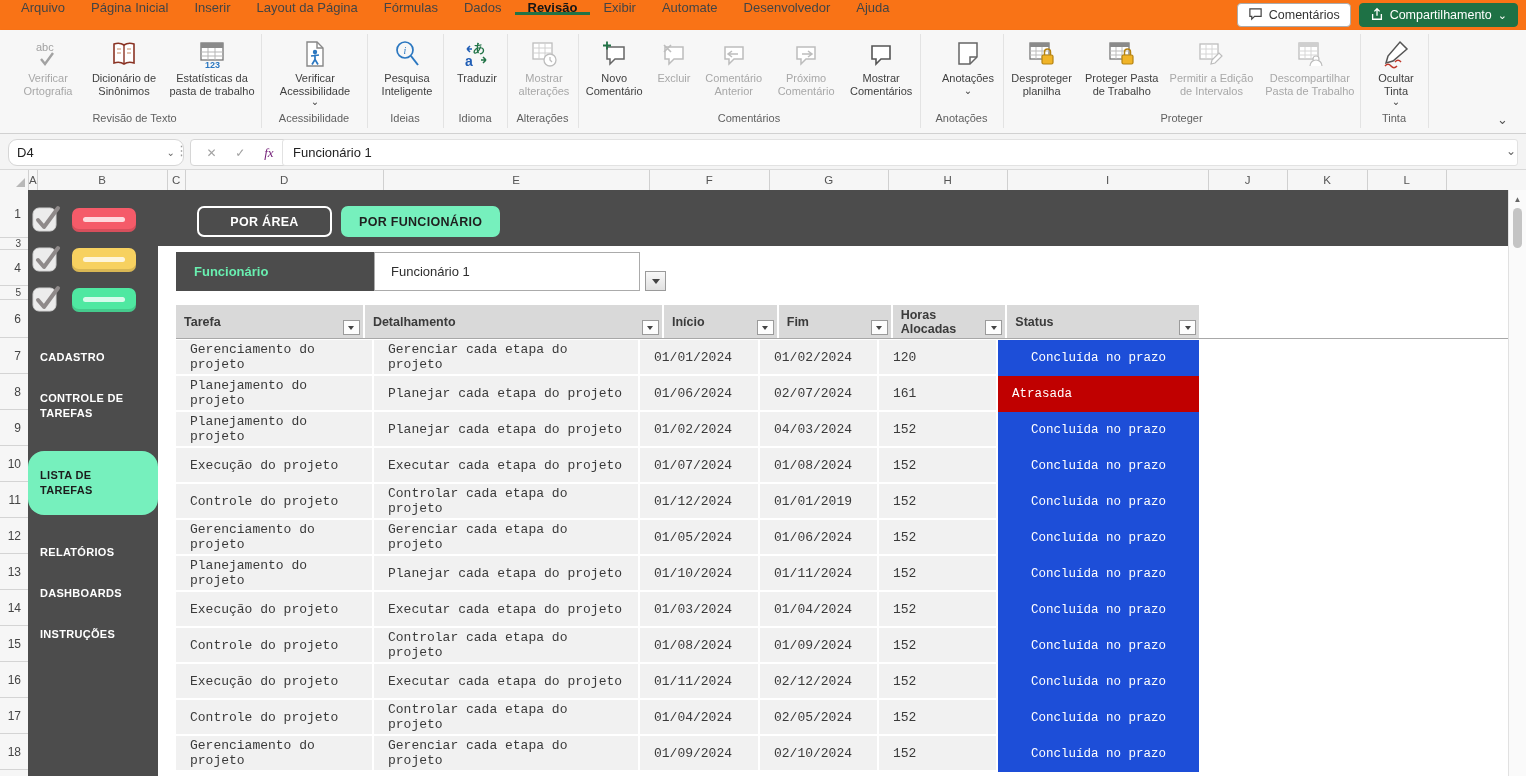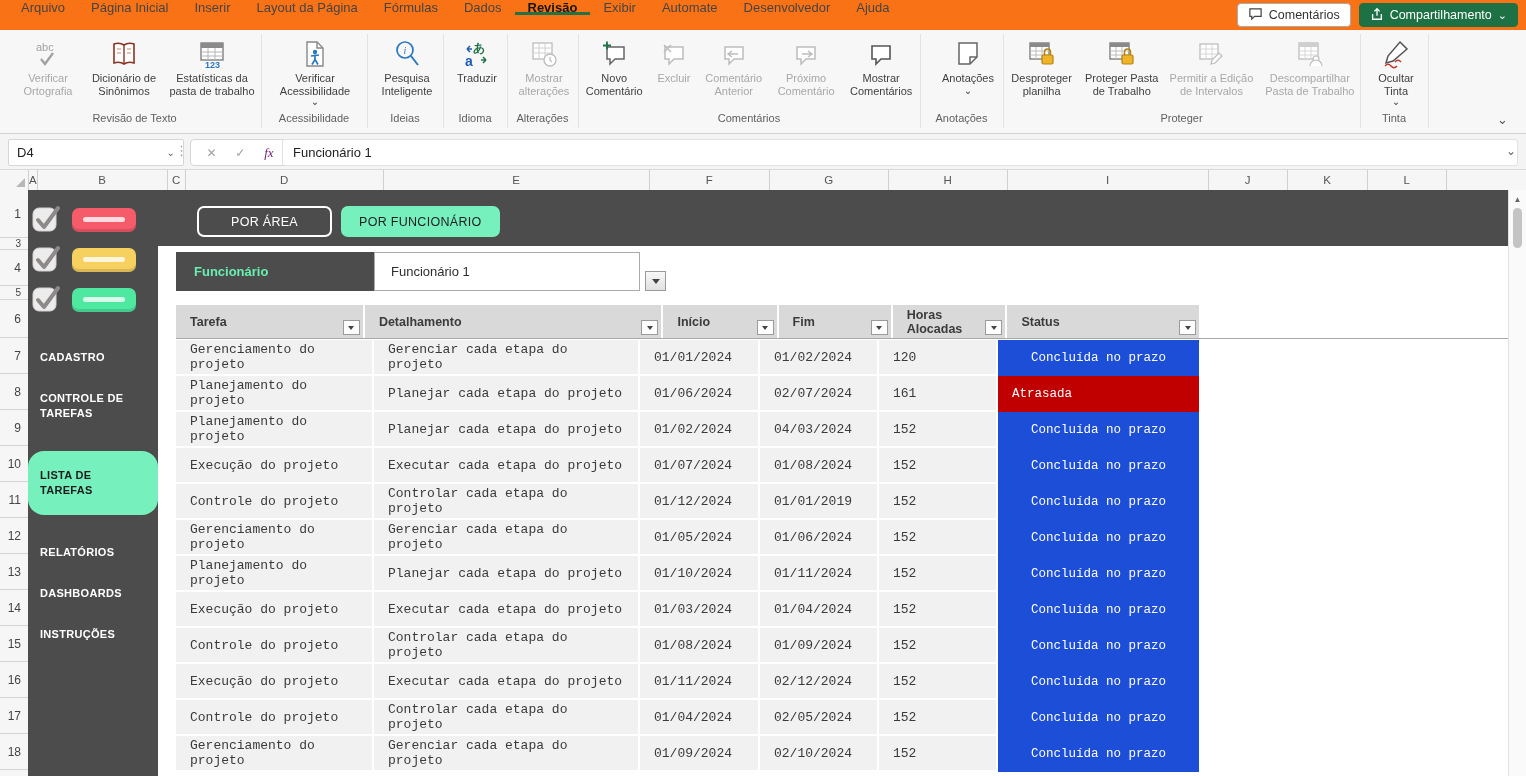--- a/index.html
+++ b/index.html
@@ -20,21 +20,21 @@
   .ritems{display:flex;justify-content:flex-end;align-items:flex-start;height:72px;padding-top:2px;}
   .ritem{background:none;border:0;padding:2px 2px 0 2px;display:flex;flex-direction:column;align-items:center;font-family:"Liberation Sans",sans-serif;font-size:11px;line-height:12.5px;color:#3f3f3f;text-align:center;cursor:default;}
   .ritem .ricon{height:32px;display:flex;align-items:center;justify-content:center;margin-bottom:2px;}
   .ritem.disabled{color:#a8a8a8;}
   .rgl{position:absolute;left:0;right:0;bottom:4px;text-align:center;font-size:11px;color:#5f5f5f;}
   .chev{font-size:10px;color:inherit;line-height:10px;}
   .ritem .chev.block{display:block;margin-top:1px;}
   .ribbon-collapse{position:absolute;right:12px;bottom:4px;background:none;border:0;font-size:13px;color:#555;padding:2px 6px;}
   
   .fbar{position:absolute;left:0;top:134px;width:1526px;height:35px;background:#f4f4f4;border-bottom:1px solid #d9d9d9;}
-  .namebox{position:absolute;left:8px;top:5px;width:158px;height:25px;background:#fff;border:1px solid #d6d6d6;border-radius:2px;display:flex;align-items:center;padding:0 8px;font-size:13px;color:#222;}
+  .namebox{position:absolute;left:8px;top:5px;width:158px;height:25px;background:#fff;border:1px solid #d6d6d6;border-radius:9px;display:flex;align-items:center;padding:0 8px;font-size:13px;color:#222;}
   .namebox .chev{margin-left:auto;color:#666;}
   .dots{position:absolute;left:175px;top:9px;color:#9a9a9a;font-size:13px;}
   .fxgroup{position:absolute;left:190px;top:5px;width:86px;height:25px;background:#fff;border:1px solid #d6d6d6;border-radius:4px;display:flex;align-items:center;justify-content:space-around;padding:0 6px;}
   .fx-x,.fx-ok{font-size:12px;color:#a0a0a0;}
   .fx-fx{font-size:13px;font-style:italic;font-family:"Liberation Serif",serif;color:#701a75;}
   .finput{position:absolute;left:282px;top:5px;width:1214px;height:25px;background:#fff;border:1px solid #e2e2e2;border-radius:3px;display:flex;align-items:center;padding:0 10px;font-size:13px;color:#222;}
   .fbar-chev{position:absolute;right:10px;top:10px;color:#666;font-size:12px;}
   
   .colstrip{position:absolute;left:0;top:170px;width:1526px;height:20px;background:#f6f6f6;border-bottom:1px solid #c6c6c6;display:flex;}
   .corner{width:28px;height:20px;border-right:1px solid #d0d0d0;position:relative;}
@@ -45,38 +45,38 @@
   .col-h:nth-child(8){width:119px}.col-h:nth-child(9){width:201px}.col-h:nth-child(10){width:79px}
   .col-h:nth-child(11){width:80px}.col-h:nth-child(12){width:79px}.col-h:nth-child(13){width:71px}
   
   .rowstrip{position:absolute;left:0;top:190px;width:28px;height:586px;background:#f6f6f6;border-right:1px solid #c6c6c6;display:flex;flex-direction:column;overflow:hidden;}
   .rh{width:28px;box-sizing:border-box;border-bottom:1px solid #d4d4d4;display:flex;align-items:center;justify-content:flex-end;padding-right:7px;font-size:12px;color:#444;height:36px;overflow:hidden;}
   .rh:nth-child(1){height:48px}.rh:nth-child(2){height:12px;font-size:10px}.rh:nth-child(3){height:36px}
   .rh:nth-child(4){height:14px;font-size:10px}.rh:nth-child(5){height:38px}
   
   .band{position:absolute;left:28px;top:190px;width:1480px;height:56px;background:#4c4c4c;}
   .vtabs{position:absolute;left:197px;top:206px;display:flex;gap:9px;}
-  .vtab{height:31px;min-width:135px;box-sizing:border-box;border-radius:7px;border:2px solid #fff;color:#fff;font-weight:400;font-size:12.5px;letter-spacing:.3px;display:flex;align-items:center;justify-content:center;background:transparent;padding:0 16px;font-family:"Liberation Sans",sans-serif;}
+  .vtab{height:31px;min-width:135px;box-sizing:border-box;border-radius:7px;border:2px solid #fff;color:#fff;font-weight:700;font-size:12.5px;letter-spacing:.3px;display:flex;align-items:center;justify-content:center;background:transparent;padding:0 16px;font-family:"Liberation Sans",sans-serif;}
   .vtab.active{background:#76f0bd;border-color:#76f0bd;color:#1f1f1f;}
   .nav{position:absolute;left:28px;top:190px;width:130px;height:586px;background:#4c4c4c;}
   .legend{padding-top:6px;}
   .leg-row{height:32px;margin:8px 0 8px 4px;display:flex;align-items:center;gap:12px;}
   .leg-bar{width:64px;height:24px;border-radius:7px;position:relative;box-shadow:inset 0 -3px 0 rgba(0,0,0,.12);}
   .leg-bar::after{content:"";position:absolute;left:11px;top:9px;width:42px;height:5px;border-radius:3px;background:rgba(255,255,255,.78);}
   .nav-items{margin-top:34px;display:flex;flex-direction:column;gap:26px;}
   .nav-item{padding:0 12px;font-size:11px;font-weight:700;letter-spacing:.3px;color:#fff;line-height:15px;}
   .nav-item.active{background:#76f0bd;color:#1c1c1c;border-radius:16px;padding:17px 12px;margin:4px 0;}
   .sel-label{position:absolute;left:176px;top:252px;width:198px;height:39px;background:#4c4c4c;display:flex;align-items:center;padding-left:18px;box-sizing:border-box;font-size:13px;font-weight:700;color:#69efb0;}
   .sel-value{position:absolute;left:374px;top:252px;width:266px;height:39px;background:#fff;border:1px solid #ababab;box-sizing:border-box;display:flex;align-items:center;padding-left:16px;font-size:13px;color:#2e2e2e;}
   .sel-drop{position:absolute;left:645px;top:271px;width:21px;height:20px;background:linear-gradient(#f8f8f8,#e1e1e1);border:1px solid #9a9a9a;display:flex;align-items:center;justify-content:center;padding:0;}
   .sel-drop::after{content:"";border:4px solid transparent;border-top:5px solid #444;margin-top:5px;}
   
   .table{position:absolute;left:176px;top:305px;width:1023px;}
   .t-head{display:flex;height:33px;}
-  .h{position:relative;background:#d9d9d9;margin-right:2px;display:flex;align-items:center;padding:0 14px;box-sizing:border-box;font-size:12.5px;font-weight:700;color:#3b3b3b;}
+  .h{position:relative;background:#d9d9d9;margin-right:2px;display:flex;align-items:center;padding:0 8px;box-sizing:border-box;font-size:12.5px;font-weight:700;color:#3b3b3b;}
   .h:nth-child(1){width:196px}.h:nth-child(2){width:312px}.h:nth-child(3){width:118px}
   .h:nth-child(4){width:117px}.h:nth-child(5){width:117px;padding-right:24px}.h:nth-child(6){width:201px;margin-right:0}
   .flt{position:absolute;right:3px;bottom:3px;width:17px;height:15px;background:#fdfdfd;border:1px solid #9b9b9b;display:flex;align-items:center;justify-content:center;padding:0;}
   .flt::after{content:"";border:3.5px solid transparent;border-top:4.5px solid #444;margin-top:4px;}
   .hline{position:absolute;left:176px;top:338px;width:1332px;height:1px;background:#a8a8a8;}
   .t-body{margin-top:2px;font-family:Liberation Mono, monospace;}
   .t-row{display:flex;height:36px;}
   .c{height:34px;background:#f1f1f1;margin-right:2px;display:flex;align-items:center;padding:0 14px;box-sizing:border-box;font-size:13px;color:#3a3a3a;}
   .c1{width:196px}.c2{width:264px}.c3{width:118px}.c4{width:117px}.c5{width:117px}
   .c6{width:201px;margin-right:0;height:36px;color:#fff;font-size:12.5px;}

